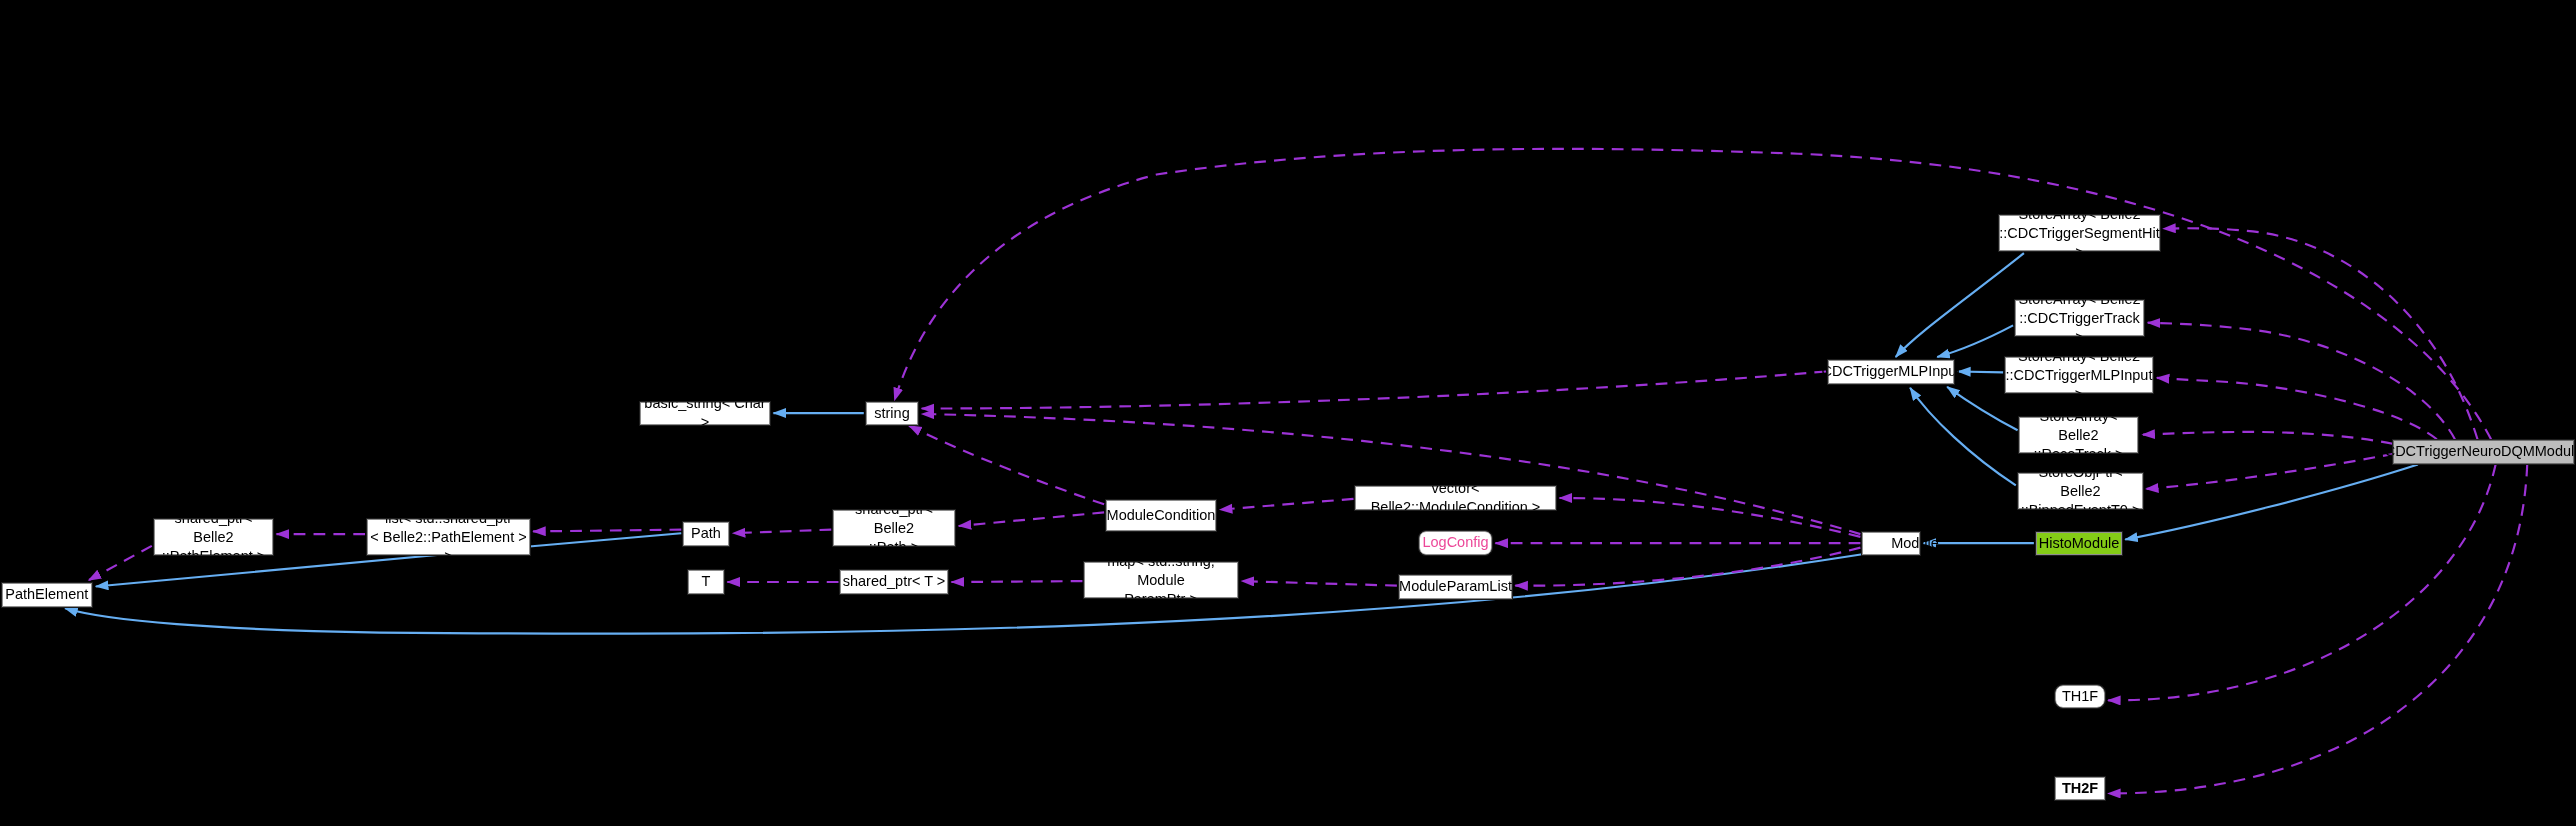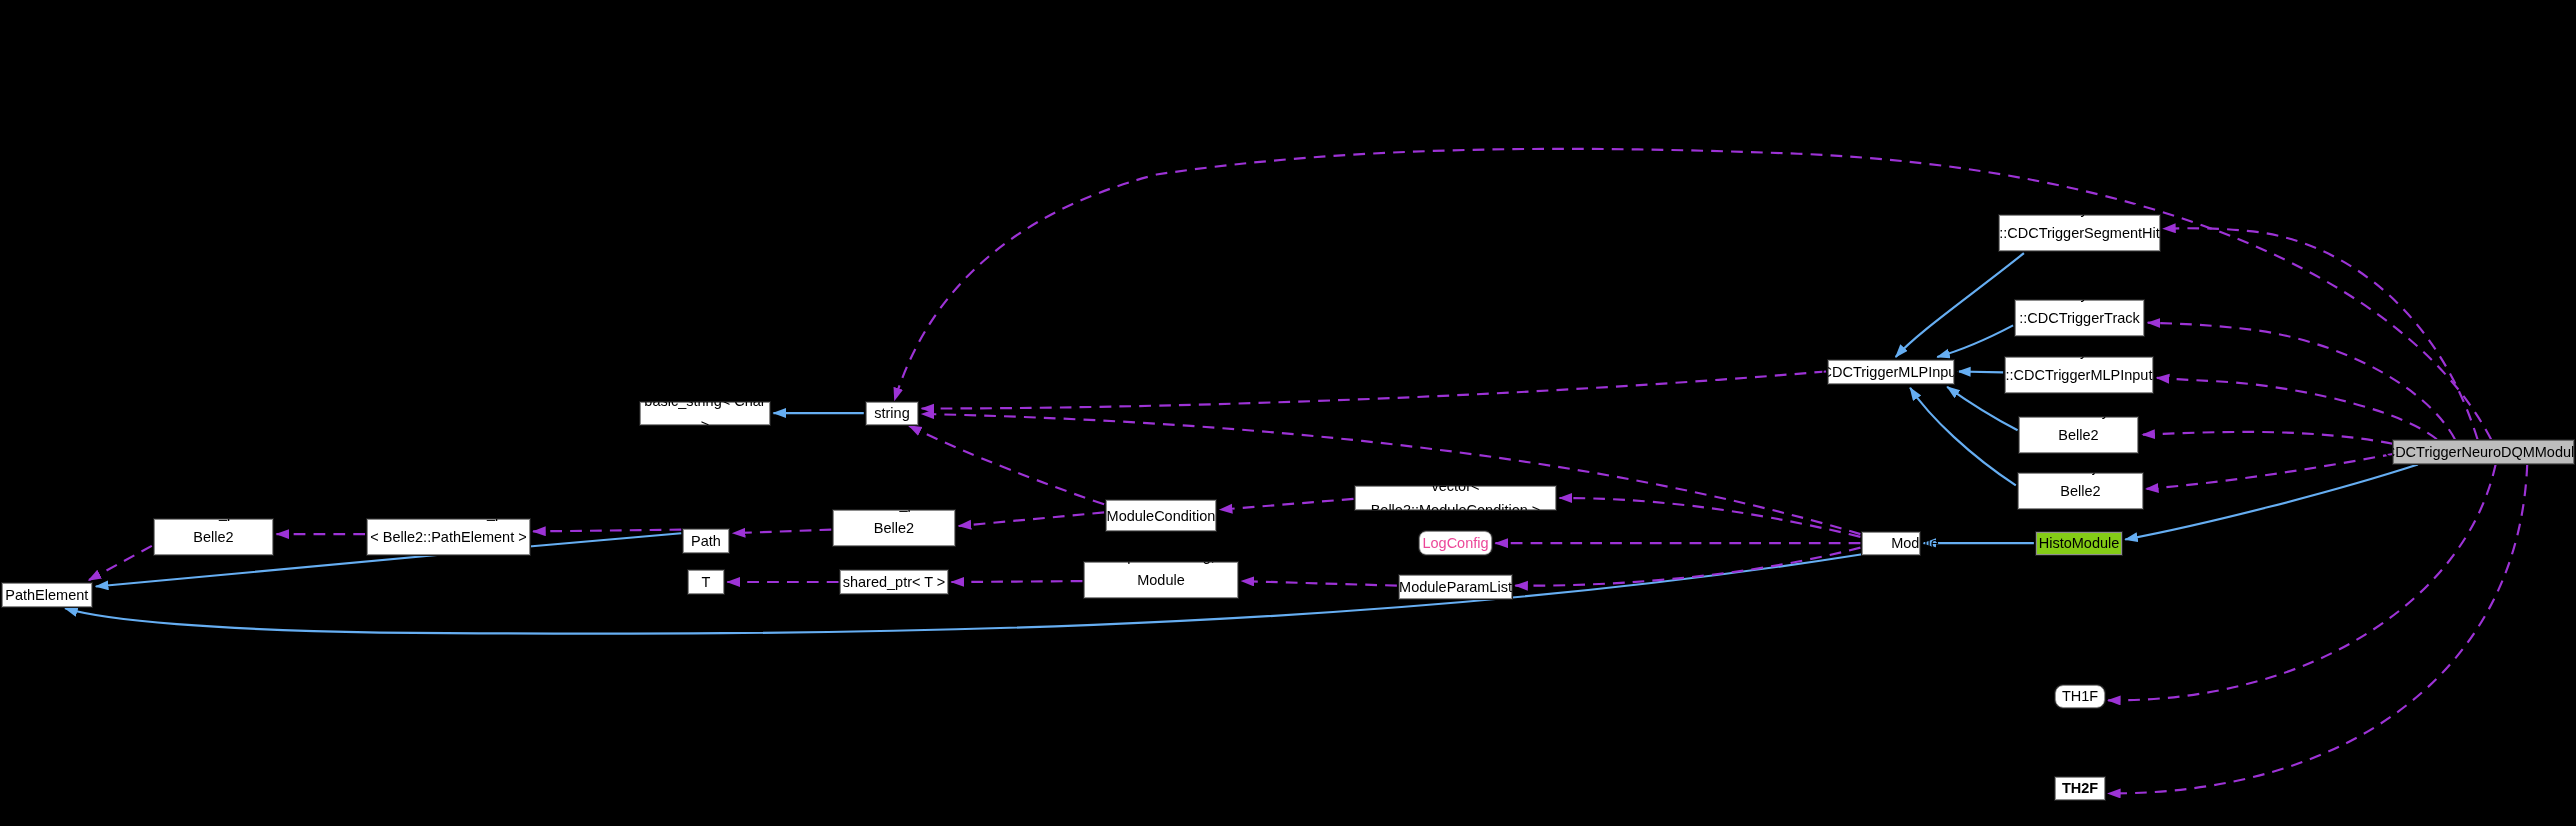--- a/index.html
+++ b/index.html
@@ -25,21 +25,21 @@
     box-sizing: border-box;
     display: flex;
     align-items: center;
     justify-content: center;
     text-align: center;
     background: #ffffff;
     border: 0.9px solid #8e8e8e;
     outline: 0.9px solid #1d1d1d;
     color: #000000;
     font-size: 14.5px;
-    line-height: 24px;
+    line-height: 19px;
     white-space: pre-line;
     cursor: default;
   }
   .node.main {
     background: #bdbdbd;
     border-color: #6f6f6f;
   }
 </style>
 </head>
 <body>
@@ -88,21 +88,21 @@
       <path d="M 2762 514 C 2730 660 2562 777 2333 775" fill="none" stroke="#9d33d6" stroke-width="2.4" stroke-dasharray="13 9" marker-end="url(#arrow-usage)"></path>
       <path d="M 2797 514 C 2788 740 2602 879 2333 878" fill="none" stroke="#9d33d6" stroke-width="2.4" stroke-dasharray="13 9" marker-end="url(#arrow-usage)"></path>
     </svg>
     <div class="node" style="left: 640px; top: 402px; width: 130px; height: 22.6px; background: rgb(255, 255, 255); border-color: rgb(142, 142, 142); color: rgb(0, 0, 0);">basic_string&lt; Char &gt;</div>
     <div class="node" style="left: 866px; top: 402px; width: 52px; height: 22.6px; background: rgb(255, 255, 255); border-color: rgb(142, 142, 142); color: rgb(0, 0, 0);">string</div>
     <div class="node" style="left: 1.8px; top: 583px; width: 90px; height: 23.5px; background: rgb(255, 255, 255); border-color: rgb(142, 142, 142); color: rgb(0, 0, 0);">PathElement</div>
     <div class="node" style="left: 154px; top: 519px; width: 119px; height: 36px; background: rgb(255, 255, 255); border-color: rgb(142, 142, 142); color: rgb(0, 0, 0);">shared_ptr&lt; Belle2
 ::PathElement &gt;</div>
     <div class="node" style="left: 367px; top: 519px; width: 163px; height: 36px; background: rgb(255, 255, 255); border-color: rgb(142, 142, 142); color: rgb(0, 0, 0);">list&lt; std::shared_ptr
 &lt; Belle2::PathElement &gt; &gt;</div>
-    <div class="node" style="left: 683px; top: 522px; width: 46px; height: 23.5px; background: rgb(255, 255, 255); border-color: rgb(142, 142, 142); color: rgb(0, 0, 0); margin-top: 7px;">Path</div>
+    <div class="node" style="left: 683px; top: 522px; width: 46px; height: 23.5px; background: rgb(255, 255, 255); border-color: rgb(142, 142, 142); color: rgb(0, 0, 0);">Path</div>
     <div class="node" style="left: 833px; top: 510px; width: 122px; height: 36px; background: rgb(255, 255, 255); border-color: rgb(142, 142, 142); color: rgb(0, 0, 0);">shared_ptr&lt; Belle2
 ::Path &gt;</div>
     <div class="node" style="left: 688px; top: 570px; width: 36px; height: 23.5px; background: rgb(255, 255, 255); border-color: rgb(142, 142, 142); color: rgb(0, 0, 0);">T</div>
     <div class="node" style="left: 840px; top: 570px; width: 108px; height: 23.5px; background: rgb(255, 255, 255); border-color: rgb(142, 142, 142); color: rgb(0, 0, 0);">shared_ptr&lt; T &gt;</div>
     <div class="node" style="left: 1106px; top: 500px; width: 110px; height: 31px; background: rgb(255, 255, 255); border-color: rgb(142, 142, 142); color: rgb(0, 0, 0);">ModuleCondition</div>
     <div class="node" style="left: 1084px; top: 562px; width: 154px; height: 36px; background: rgb(255, 255, 255); border-color: rgb(142, 142, 142); color: rgb(0, 0, 0);">map&lt; std::string, Module
 ParamPtr &gt;</div>
     <div class="node" style="left: 1355px; top: 486px; width: 201px; height: 23.5px; background: rgb(255, 255, 255); border-color: rgb(142, 142, 142); color: rgb(0, 0, 0);">vector&lt; Belle2::ModuleCondition &gt;</div>
     <div class="node" style="left: 1419px; top: 531px; width: 73px; height: 23.5px; background: rgb(255, 255, 255); border-color: rgb(142, 142, 142); color: #ec4899; border-radius: 7px;">LogConfig</div>
     <div class="node" style="left: 1399px; top: 575px; width: 113px; height: 23.5px; background: rgb(255, 255, 255); border-color: rgb(142, 142, 142); color: rgb(0, 0, 0);">ModuleParamList</div>

